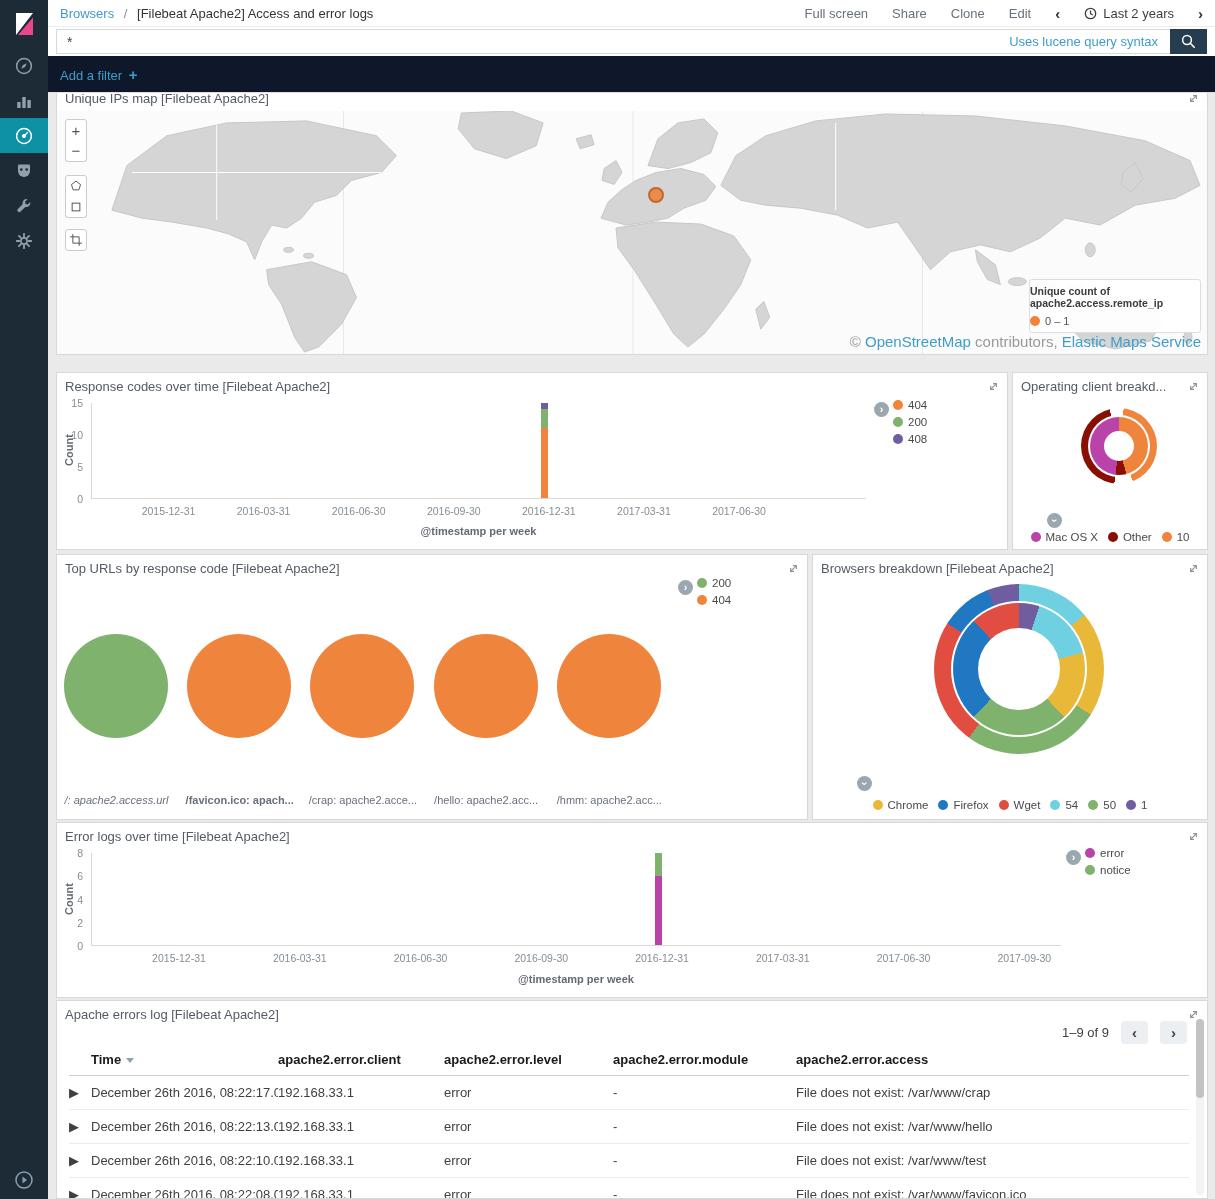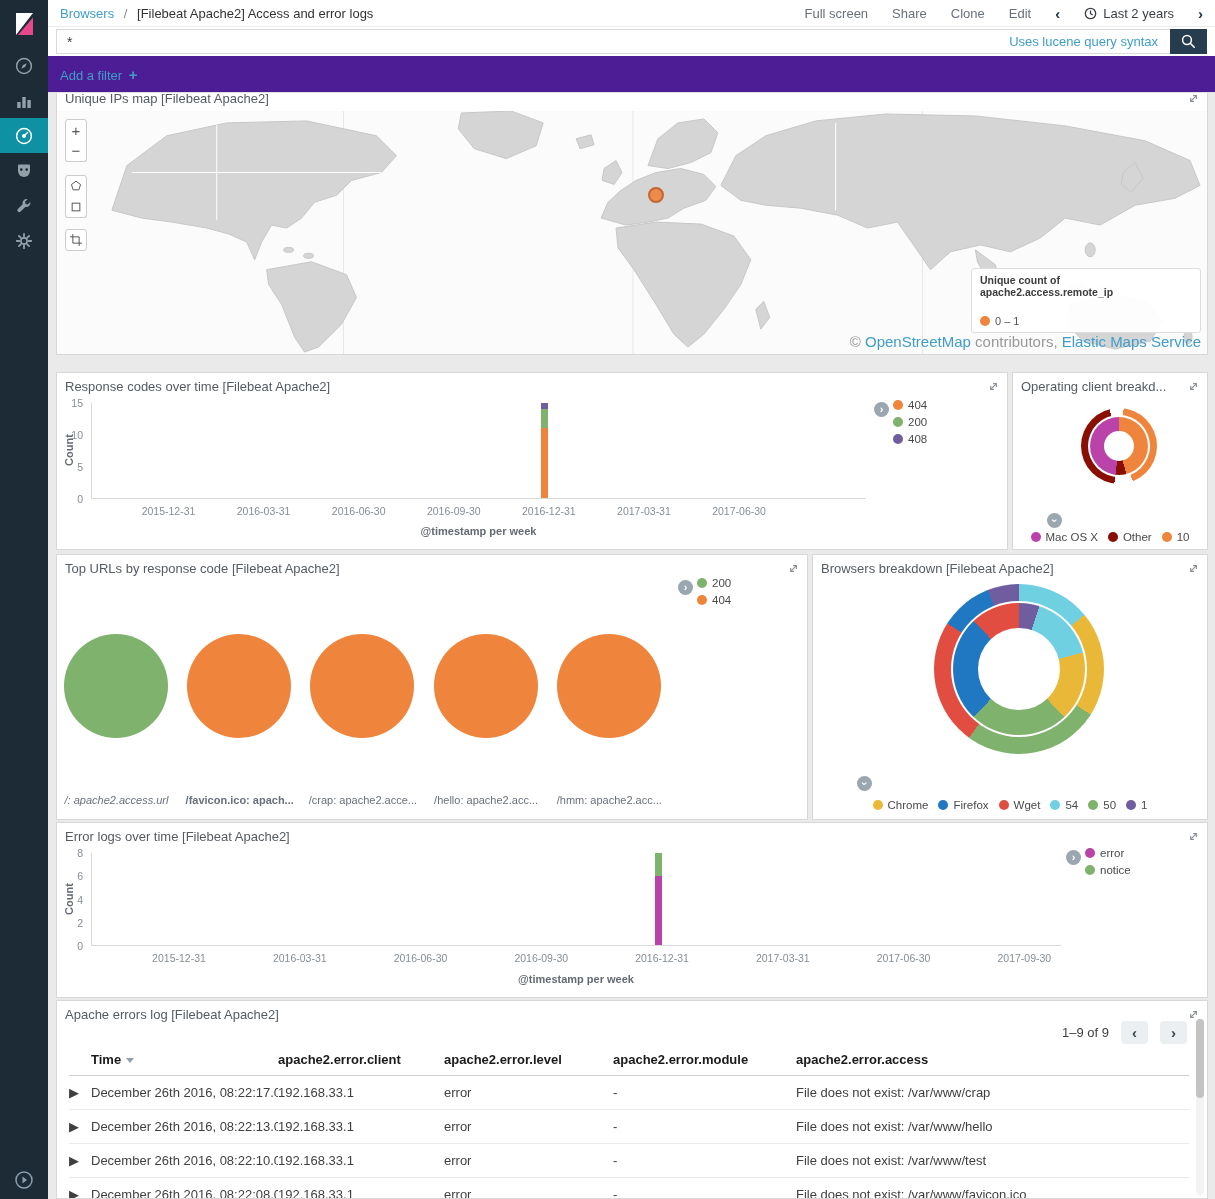--- a/index.html
+++ b/index.html
@@ -26,21 +26,21 @@
   .top-action{color:#69707d;cursor:pointer}
   .time-nav{font-size:15px;font-weight:700;color:#253746;cursor:pointer;line-height:1}
   .time-widget{display:flex;align-items:center;gap:6px;color:#3a3f44;cursor:pointer}
 
   .querybar{position:absolute;left:48px;top:27px;width:1167px;height:29px;background:#fff;z-index:20}
   .query-box{position:absolute;left:8px;top:2px;right:8px;height:25px;border:1px solid #d9d9d9;background:#fff;display:flex;align-items:center}
   .query-input{flex:1;border:none;outline:none;font-size:14px;color:#444;padding:0 10px;font-family:"Liberation Sans",sans-serif}
   .query-hint{color:var(--link-color);font-size:13px;margin-right:12px;text-decoration:none;cursor:pointer;white-space:nowrap}
   .query-btn{width:37px;height:25px;margin:-1px -1px -1px 0;border:none;background:var(--search-button-bg);display:flex;align-items:center;justify-content:center;cursor:pointer}
 
-  .filterbar{position:absolute;left:48px;top:56px;width:1167px;height:37px;background:#4c1d95;border-bottom:1px solid #e0e0e0;display:flex;align-items:center;padding:0 12px;z-index:20}
+  .filterbar{position:absolute;left:48px;top:56px;width:1167px;height:37px;background:#0f172a;border-bottom:1px solid #e0e0e0;display:flex;align-items:center;padding:0 12px;z-index:20}
   .add-filter{color:var(--link-color);font-size:13px;text-decoration:none;cursor:pointer}
   .add-filter .plus{font-weight:700;font-size:15px;margin-left:3px}
 
   
   .panel{position:absolute;background:#fff;border:1px solid #d8d8d8}
   .panel-title{position:absolute;top:6px;left:8px;font-size:13px;font-weight:400;color:#545b64;white-space:nowrap;overflow:hidden;max-width:92%}
   .expand-btn{position:absolute;top:6px;right:6px;width:14px;height:14px;cursor:pointer}
 
   #panel-map{left:56px;top:84px;width:1152px;height:271px}
   #panel-rc {left:56px;top:372px;width:952px;height:178px}
@@ -53,23 +53,23 @@
   
   .map-area{position:absolute;left:0;right:0;top:26px;bottom:0;background:#FBFBFB;overflow:hidden}
   .world{position:absolute;left:0;top:0;width:100%;height:100%}
   .map-marker{position:absolute;left:591px;top:76px;width:16px;height:16px;border-radius:50%;border:2px solid #C05C20;opacity:.9}
   .map-btn{position:absolute;left:8px;width:22px;height:22px;background:#fff;border:1px solid #ccc;display:flex;align-items:center;justify-content:center;font-size:15px;color:#555;cursor:pointer;border-radius:3px}
   .zoom-in{top:8px;border-radius:3px 3px 0 0}
   .zoom-out{top:29px;border-radius:0 0 3px 3px;border-top:none}
   .tool-poly{top:64px;border-radius:3px 3px 0 0}
   .tool-rect{top:85px;border-radius:0 0 3px 3px;border-top:none}
   .tool-crop{top:118px}
-  .map-legend{position:absolute;right:6px;bottom:21px;width:230px;background:rgba(255,255,255,.95);border:1px solid #ddd;border-radius:3px;padding:5px 8px}
+  .map-legend{position:absolute;right:6px;bottom:21px;width:172px;background:rgba(255,255,255,.95);border:1px solid #ddd;border-radius:3px;padding:5px 0}
   .ml-title{font-size:10.5px;font-weight:700;color:#3c3c3c}
-  .ml-row{display:flex;align-items:center;gap:5px;margin-top:17px;font-size:11px;color:#555}
+  .ml-row{display:flex;align-items:center;gap:5px;margin-top:6px;font-size:11px;color:#555}
   .map-attrib{position:absolute;right:6px;bottom:4px;font-size:15px;color:#999}
   .map-attrib a{color:var(--link-color);text-decoration:none;cursor:pointer}
 
   
   .barchart{position:absolute;inset:0}
   .plot{position:absolute;border-left:1px solid #d9d9d9;border-bottom:1px solid #d9d9d9}
   #panel-rc .plot{left:34px;top:30px;width:775px;height:96px}
   #panel-el .plot{left:34px;top:30px;width:970px;height:93px}
   .yticks{position:absolute;left:0;width:30px}
   #panel-rc .yticks{top:30px;height:96px} #panel-el .yticks{top:30px;height:93px}

